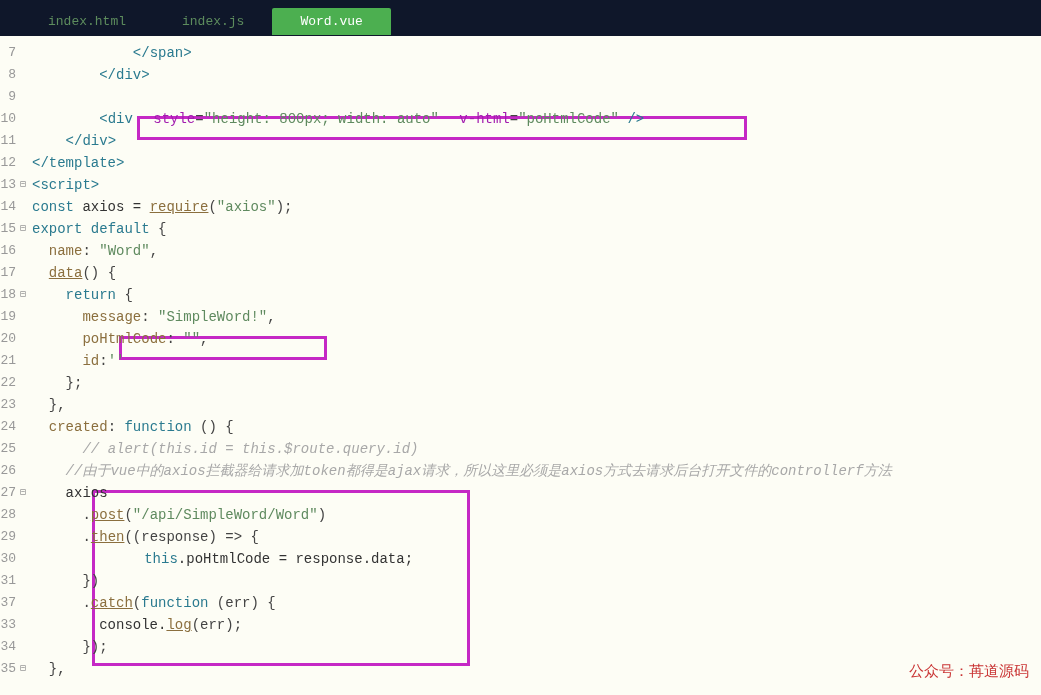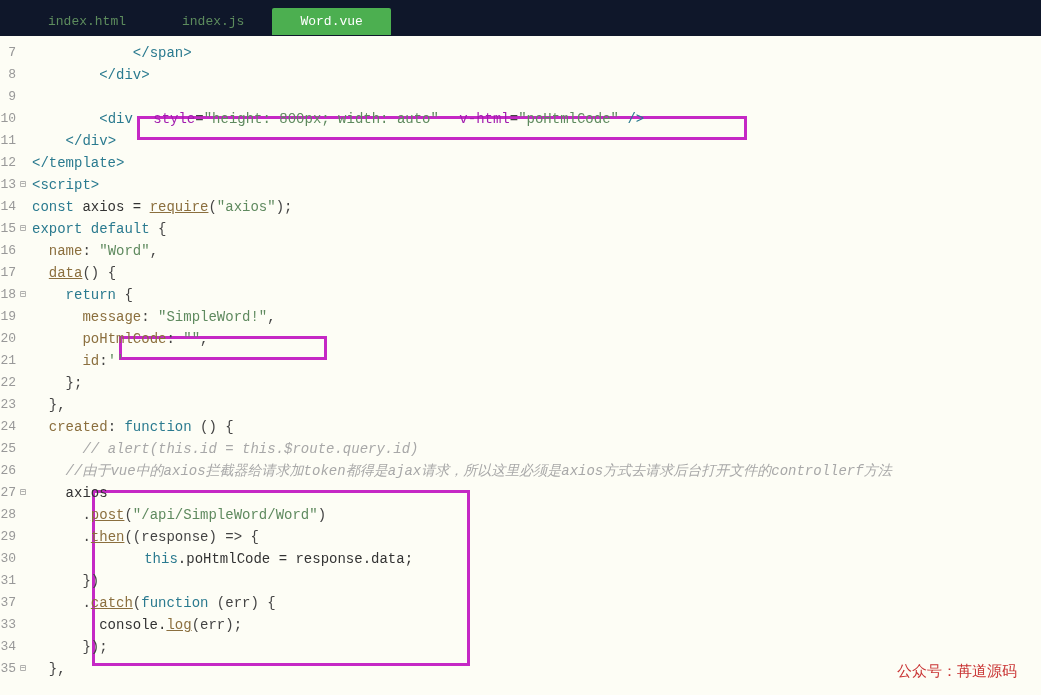--- a/index.html
+++ b/index.html
@@ -100,21 +100,21 @@
       position: absolute;
       border: 3px solid #c528c5;
       left: 60px;
       top: 448px;
       width: 378px;
       height: 176px;
       pointer-events: none;
     }
     .watermark {
       position: absolute;
-      right: 24px;
+      right: 12px;
       bottom: 14px;
       color: #c93434;
       font-family: sans-serif;
       font-size: 15px;
     }
   </style>
 </head>
 <body>
 
 <div class="editor">

